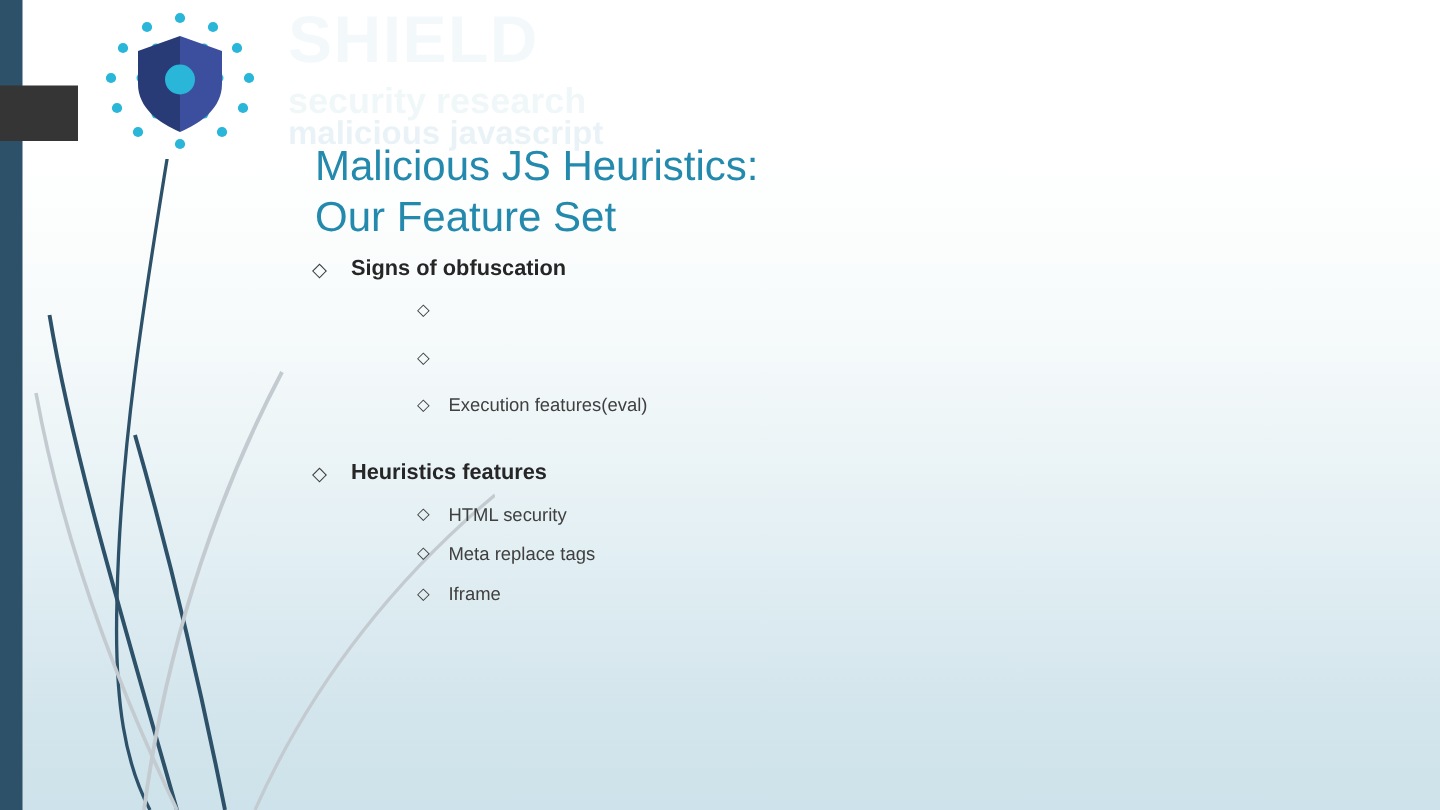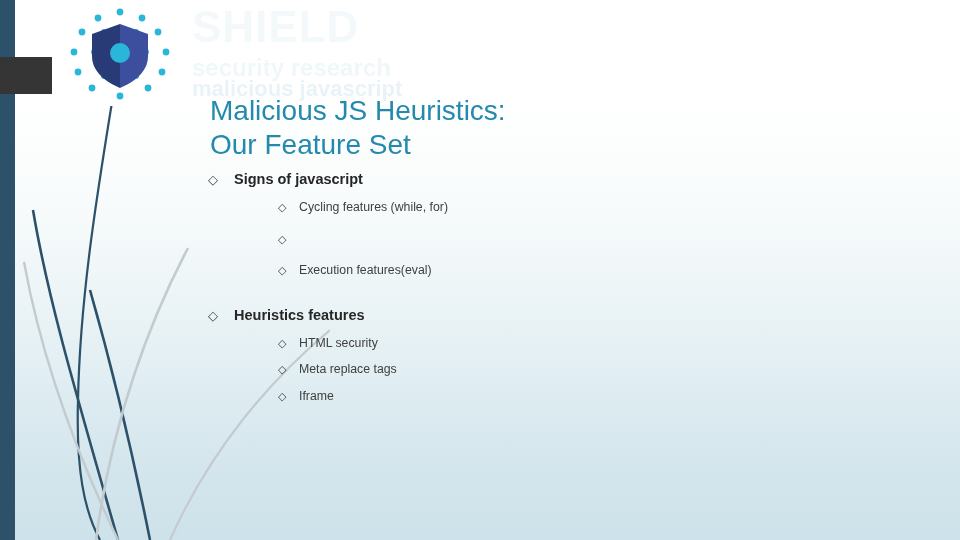--- a/index.html
+++ b/index.html
@@ -218,26 +218,25 @@
     <div class="wm-line3">malicious javascript</div>
   </div>
 
   <div class="title">Malicious JS Heuristics:
 Our Feature Set</div>
 
   <div class="content">
 
     <div class="lvl1">
       <span class="bullet">◇</span>
-      <span class="txt">Signs of javascript</span>
+      <span class="txt">Signs of obfuscation</span>
     </div>
 
     <div class="lvl2">
       <span class="bullet">◇</span>
-      <span class="txt">Cycling features (while, for)</span>
     </div>
 
     <div class="lvl2">
       <span class="bullet">◇</span>
     </div>
 
     <div class="lvl2">
       <span class="bullet">◇</span>
       <span class="txt">Execution features(eval)</span>
     </div>

